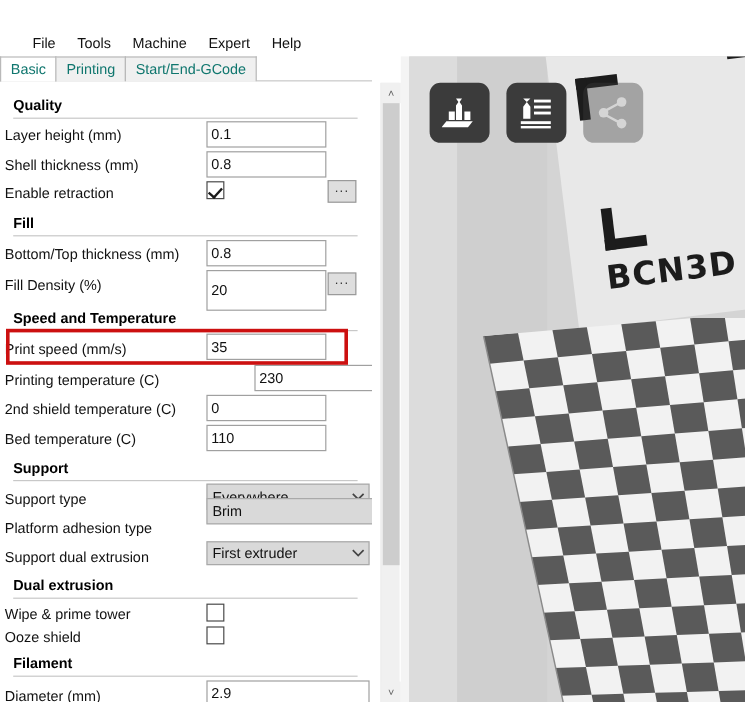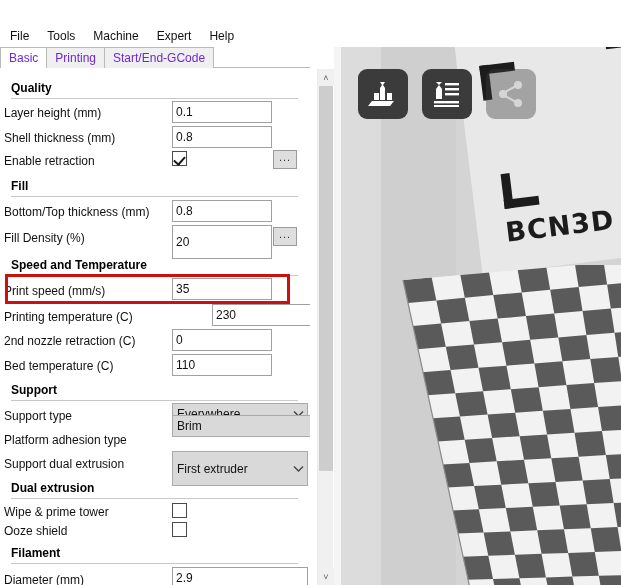--- a/index.html
+++ b/index.html
@@ -29,30 +29,30 @@
   .title-text{font-size:12.5px;color:#000;letter-spacing:.1px;}
 
   
   .menubar{
     position:absolute;left:0;top:26px;width:621px;height:21px;
     background:#ffffff;display:flex;align-items:center;
   }
   .menu-item{
     font-size:12px;color:#111;padding:2px 9px;cursor:default;line-height:15px;
   }
-  .menu-item:first-child{margin-left:1px;}
+  .menu-item:first-child{margin-left:18px;}
 
   
   .tabstrip{
     position:absolute;left:0;top:47px;width:621px;height:21px;
     background:#ffffff;
   }
   .tabrow{position:absolute;left:0;top:0;display:flex;align-items:flex-end;height:21px;}
   .tab{
-    font-size:12px;color:#6d28d9;line-height:14px;
+    font-size:12px;color:#0f766e;line-height:14px;
     padding:3px 8px 3px 8px;border:1px solid #b9b9b9;border-bottom:none;
     background:#f0f0f0;margin-right:-1px;position:relative;height:14px;
     box-sizing:content-box;cursor:default;
   }
   .tab.sel{background:#ffffff;z-index:3;}
   .tab-underline{
     position:absolute;left:0;top:20px;width:310px;height:1px;background:#b9b9b9;
   }
 
   
@@ -206,21 +206,21 @@
     <input class="field" style="left: 172px; top: 157px; width: 100px; height: 34px;" value="20">
     <div class="dots" style="left:273px;top:159px">...</div>
 
     <div class="sect-title" style="top:190px">Speed and Temperature</div>
     <div class="sect-rule" style="left:11px;top:207px;width:287px"></div>
     <div class="row-label" style="top:216px">Print speed (mm/s)</div>
     <input class="field" style="left: 172px; top: 210px; width: 100px; height: 22px;" value="35">
     <div class="highlight" style="left:5px;top:206px;width:285px;height:30px"></div>
     <div class="row-label" style="top:242px">Printing temperature (C)</div>
     <input class="field" style="left: 172px; top: 236px; width: 100px; height: 22px; margin-left: 40px;" value="230">
-    <div class="row-label" style="top:266px">2nd nozzle retraction (C)</div>
+    <div class="row-label" style="top:266px">2nd shield temperature (C)</div>
     <input class="field" style="left: 172px; top: 261px; width: 100px; height: 22px;" value="0">
     <div class="row-label" style="top:291px">Bed temperature (C)</div>
     <input class="field" style="left: 172px; top: 286px; width: 100px; height: 22px;" value="110">
 
     <div class="sect-title" style="top:315px">Support</div>
     <div class="sect-rule" style="left:11px;top:332px;width:287px"></div>
     <div class="row-label" style="top:341px">Support type</div>
     <div class="combo" style="left:172px;top:335px;width:136px;height:22px">
       <span class="cv">Everywhere</span>
       <span class="carr">
@@ -232,21 +232,21 @@
     <div class="row-label" style="top:365px">Platform adhesion type</div>
     <div class="combo" style="left:172px;top:347px;width:164px;height:22px">
       <span class="cv">Brim</span>
       <span class="carr">
         <svg width="11" height="8" viewBox="0 0 11 8">
             <path d="M1 1.5 L5.5 6 L10 1.5" fill="none" stroke="#444" stroke-width="1.4"></path>
           </svg>
       </span>
     </div>
     <div class="row-label" style="top:389px">Support dual extrusion</div>
-    <div class="combo" style="left:172px;top:383px;width:136px;height:35px">
+    <div class="combo" style="left:172px;top:383px;width:136px;height:20px">
       <span class="cv">First extruder</span>
       <span class="carr">
         <svg width="11" height="8" viewBox="0 0 11 8">
             <path d="M1 1.5 L5.5 6 L10 1.5" fill="none" stroke="#444" stroke-width="1.4"></path>
           </svg>
       </span>
     </div>
 
     <div class="sect-title" style="top:413px">Dual extrusion</div>
     <div class="sect-rule" style="left:11px;top:430px;width:287px"></div>

